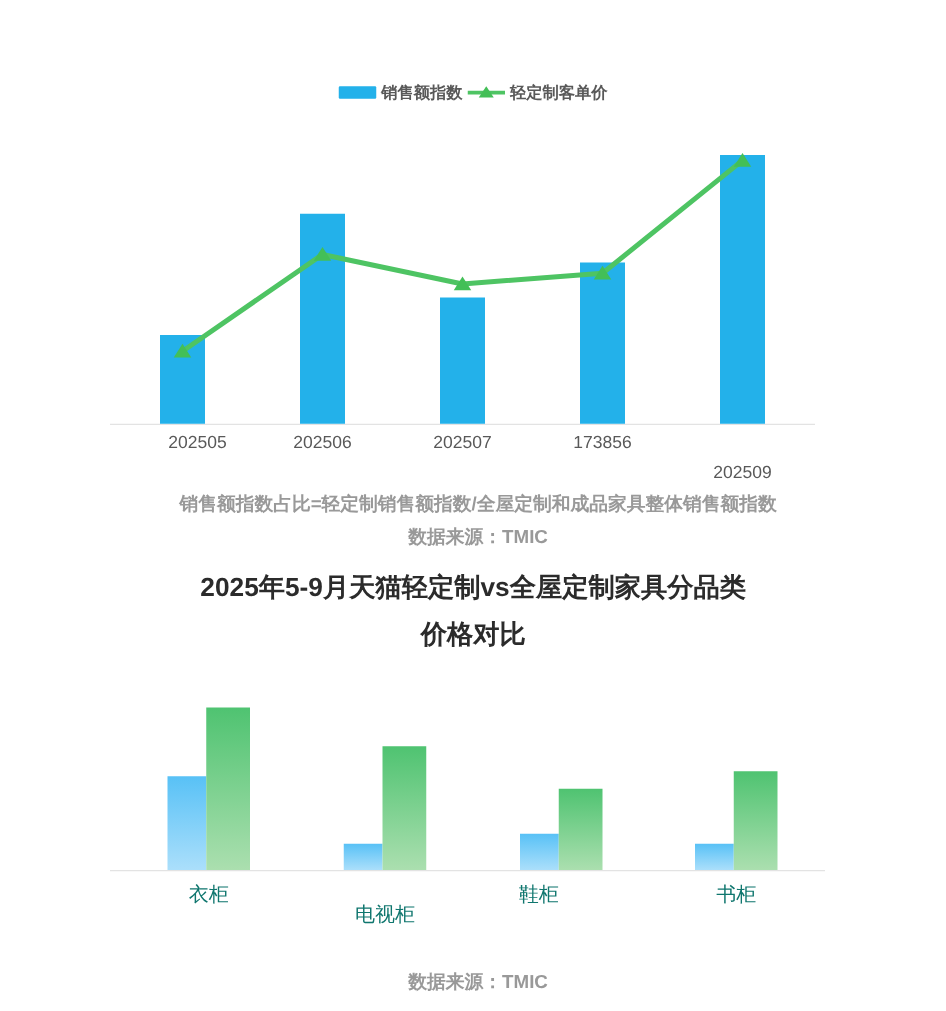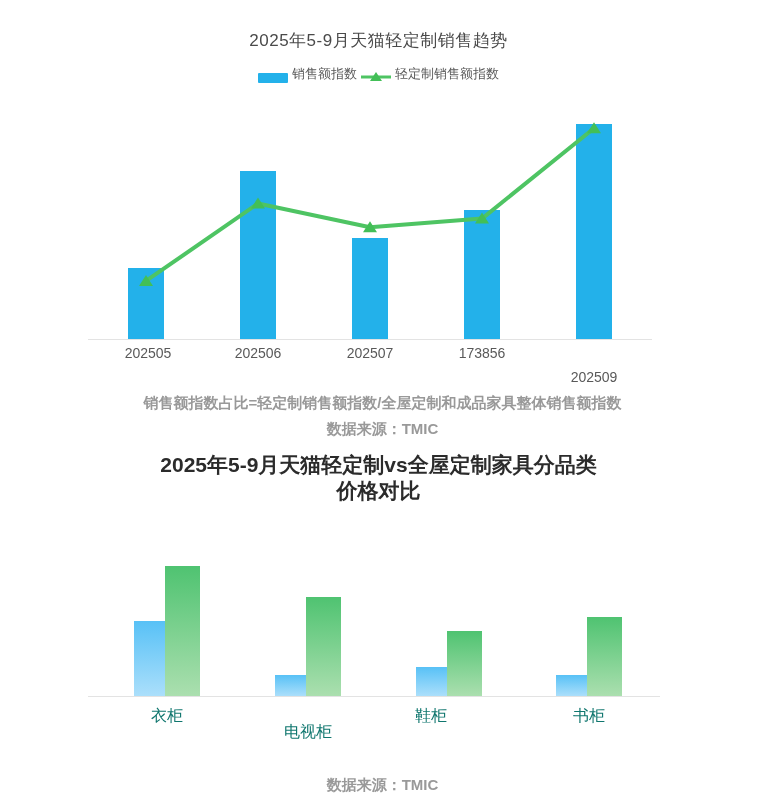--- a/index.html
+++ b/index.html
@@ -10,66 +10,65 @@
   
   .c1-title{
     position:absolute;top:30px;left:0;width:757px;text-align:center;
     font-size:17px;line-height:22px;font-weight:500;color:#4a4a4a;letter-spacing:.5px;
   }
   .legend-row{
     position:absolute;left:0;width:757px;display:flex;justify-content:center;align-items:center;
     color:#595959;font-size:13px;
   }
   .c1-legend{top:65px;gap:4px;}
-  .leg-item{display:flex;align-items:flex-end;gap:4px;cursor:pointer;}
+  .leg-item{display:flex;align-items:center;gap:4px;cursor:pointer;font-weight:bold;}
   .swatch-bar{display:inline-block;width:30px;height:10px;border-radius:1px;}
   
   .axis-line{position:absolute;height:1px;background:#e3e3e3;}
   .bar{position:absolute;}
   .x-label{position:absolute;text-align:center;}
   .c1-xlabel{font-size:14px;color:#595959;}
   .overlay{position:absolute;left:0;top:0;pointer-events:none;}
   .footnote{
     position:absolute;left:4px;width:757px;text-align:center;
     font-size:15px;color:#999999;font-weight:bold;
   }
   
   .c2-title{
     position:absolute;top:452px;left:0;width:757px;text-align:center;
-    font-size:21px;line-height:26px;font-weight:700;color:#2b2b2b;white-space:pre-line;
+    font-size:21px;line-height:37px;font-weight:700;color:#2b2b2b;white-space:pre-line;
   }
   .c2-legend{top:524px;gap:118px;font-size:13px;color:#4a4a4a;}
   .swatch-sq{display:inline-block;width:11px;height:11px;border-radius:1px;}
   .c2-xlabel{font-size:16px;color:#0f766e;}
 </style>
 </head>
 <body>
 
 <div class="canvas">
 
-  <div class="c1-title">2025年5-9月天猫轻定制销售趋势</div>
 
   <div class="legend-row c1-legend">
     <div class="leg-item">
       <span class="swatch-bar" id="sw-bar1" style="background: rgb(35, 177, 234);"></span>
       <span>销售额指数</span>
     </div>
     <div class="leg-item">
       <svg id="sw-line1" width="30" height="12">
           <line x1="0" y1="6" x2="30" y2="6" stroke="#4ec463" stroke-width="3"></line>
           <path d="M9,10 L21,10 L15,1 Z" fill="#43bf57"></path>
         </svg>
-      <span>轻定制销售额指数</span>
+      <span>轻定制客单价</span>
     </div>
   </div>
 
   <div id="plot1">
       <div class="axis-line" style="left: 88px; top: 339px; width: 564px;"></div>
       <div class="bar" style="left: 128px; top: 268.05px; width: 36px; height: 70.95px; background: rgb(35, 177, 234);"></div>
-      <div class="x-label c1-xlabel" style="left: 108px; top: 345px; width: 80px;">202505</div>
+      <div class="x-label c1-xlabel" style="left: 118px; top: 345px; width: 80px;">202505</div>
       <div class="bar" style="left: 240px; top: 171.3px; width: 36px; height: 167.7px; background: rgb(35, 177, 234);"></div>
       <div class="x-label c1-xlabel" style="left: 218px; top: 345px; width: 80px;">202506</div>
       <div class="bar" style="left: 352px; top: 237.95px; width: 36px; height: 101.05px; background: rgb(35, 177, 234);"></div>
       <div class="x-label c1-xlabel" style="left: 330px; top: 345px; width: 80px;">202507</div>
       <div class="bar" style="left: 464px; top: 210px; width: 36px; height: 129px; background: rgb(35, 177, 234);"></div>
       <div class="x-label c1-xlabel" style="left: 442px; top: 345px; width: 80px;">173856</div>
       <div class="bar" style="left: 576px; top: 124px; width: 36px; height: 215px; background: rgb(35, 177, 234);"></div>
       <div class="x-label c1-xlabel" style="left: 554px; top: 345px; width: 80px; margin-top: 24px;">202509</div>
     </div>
   <svg id="overlay1" class="overlay" width="757" height="420">

